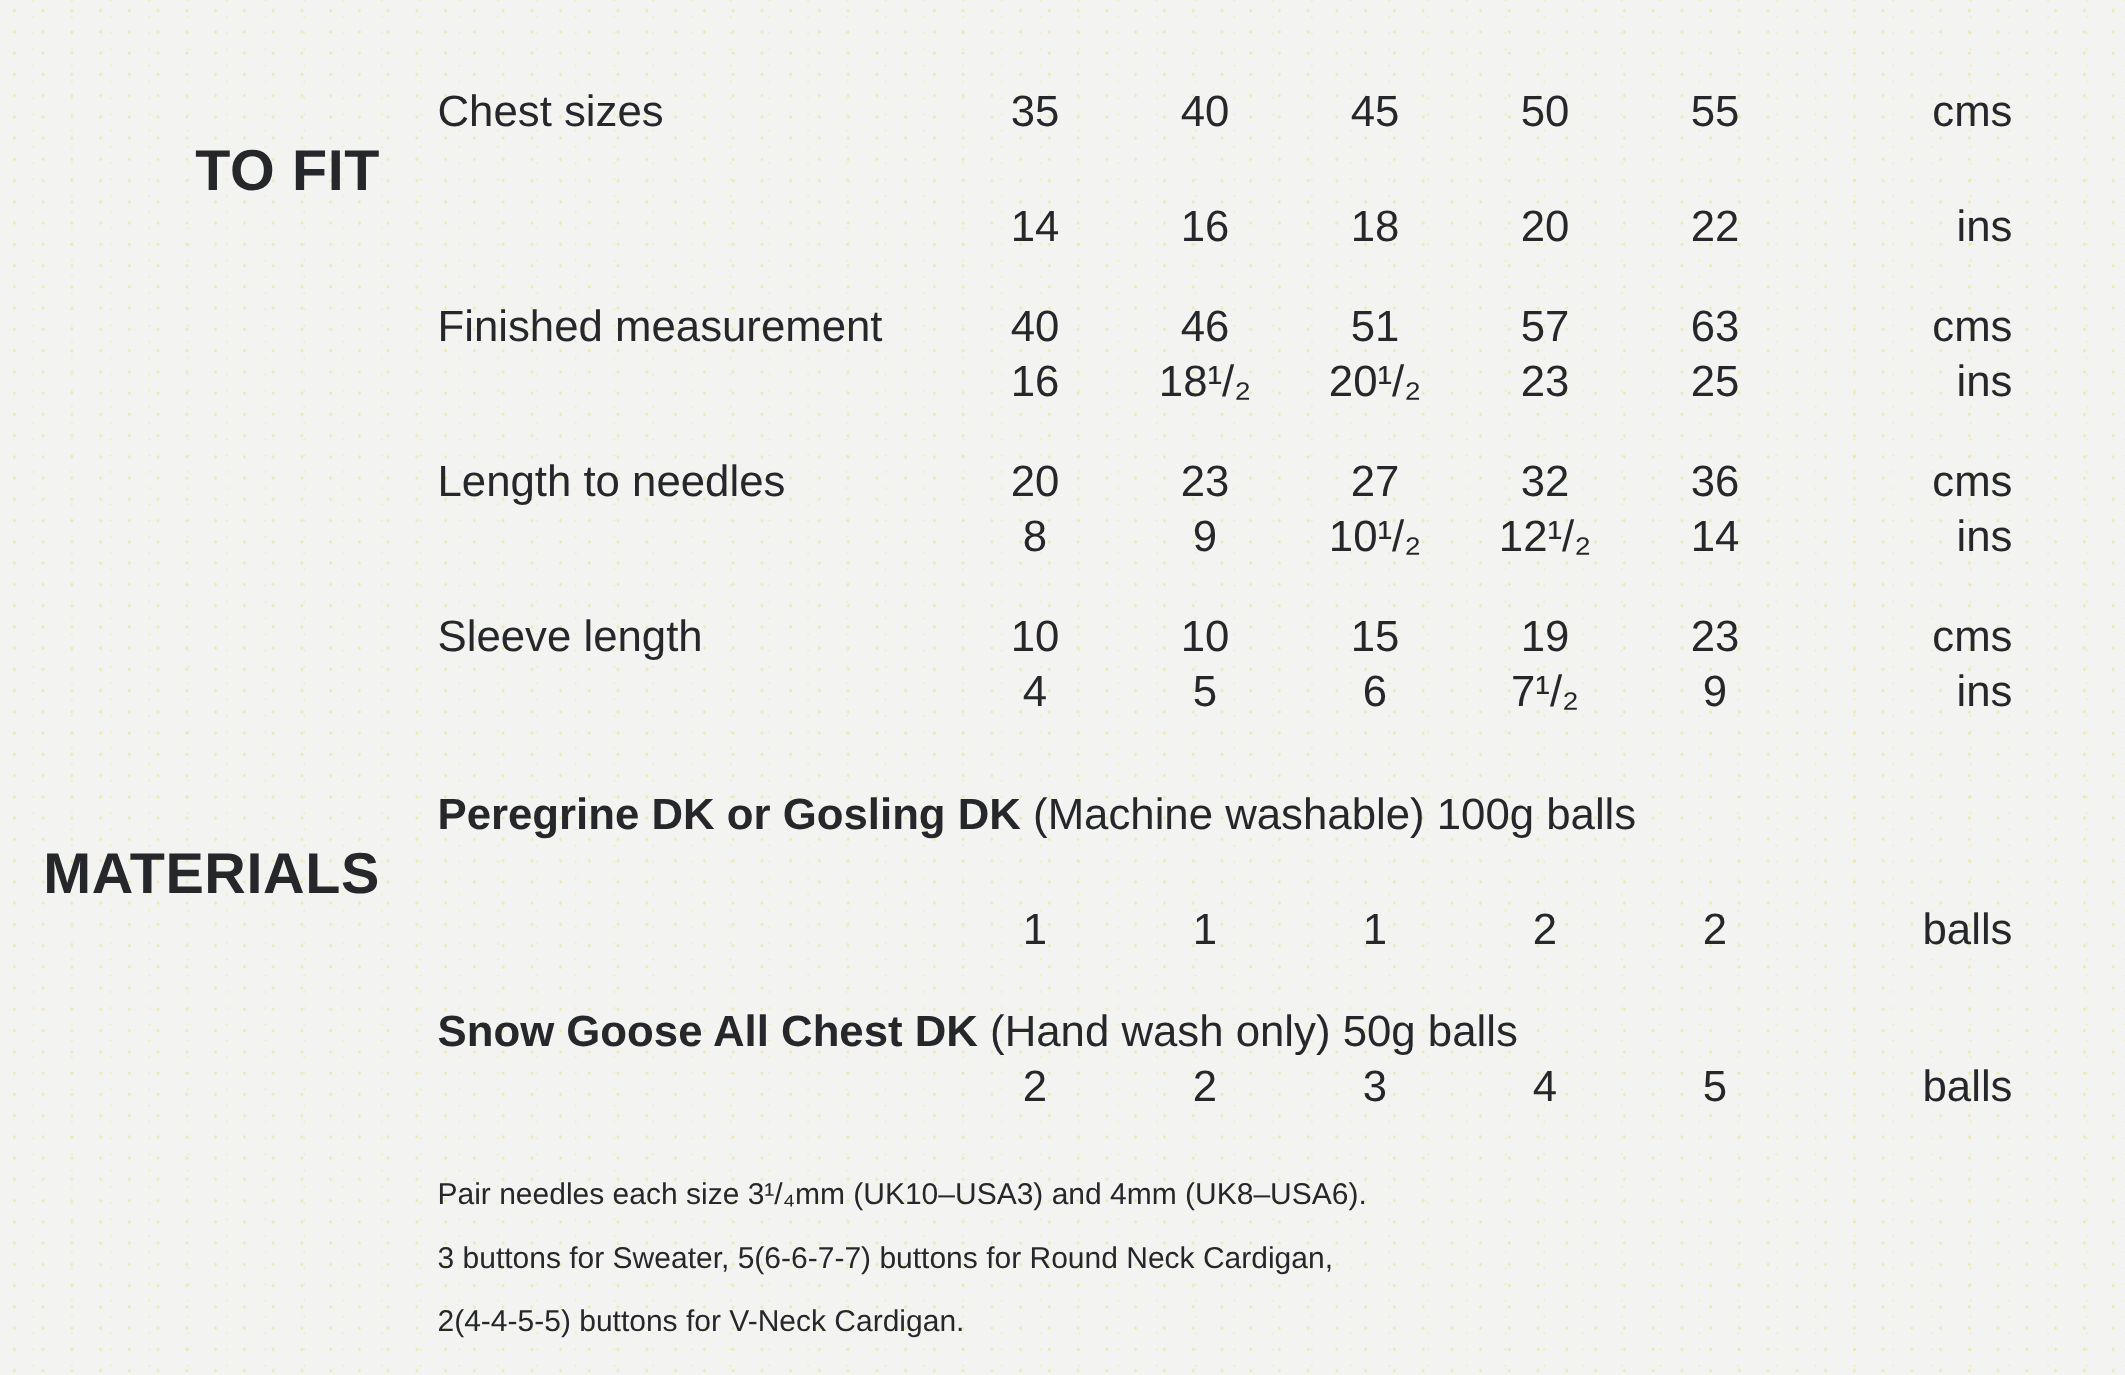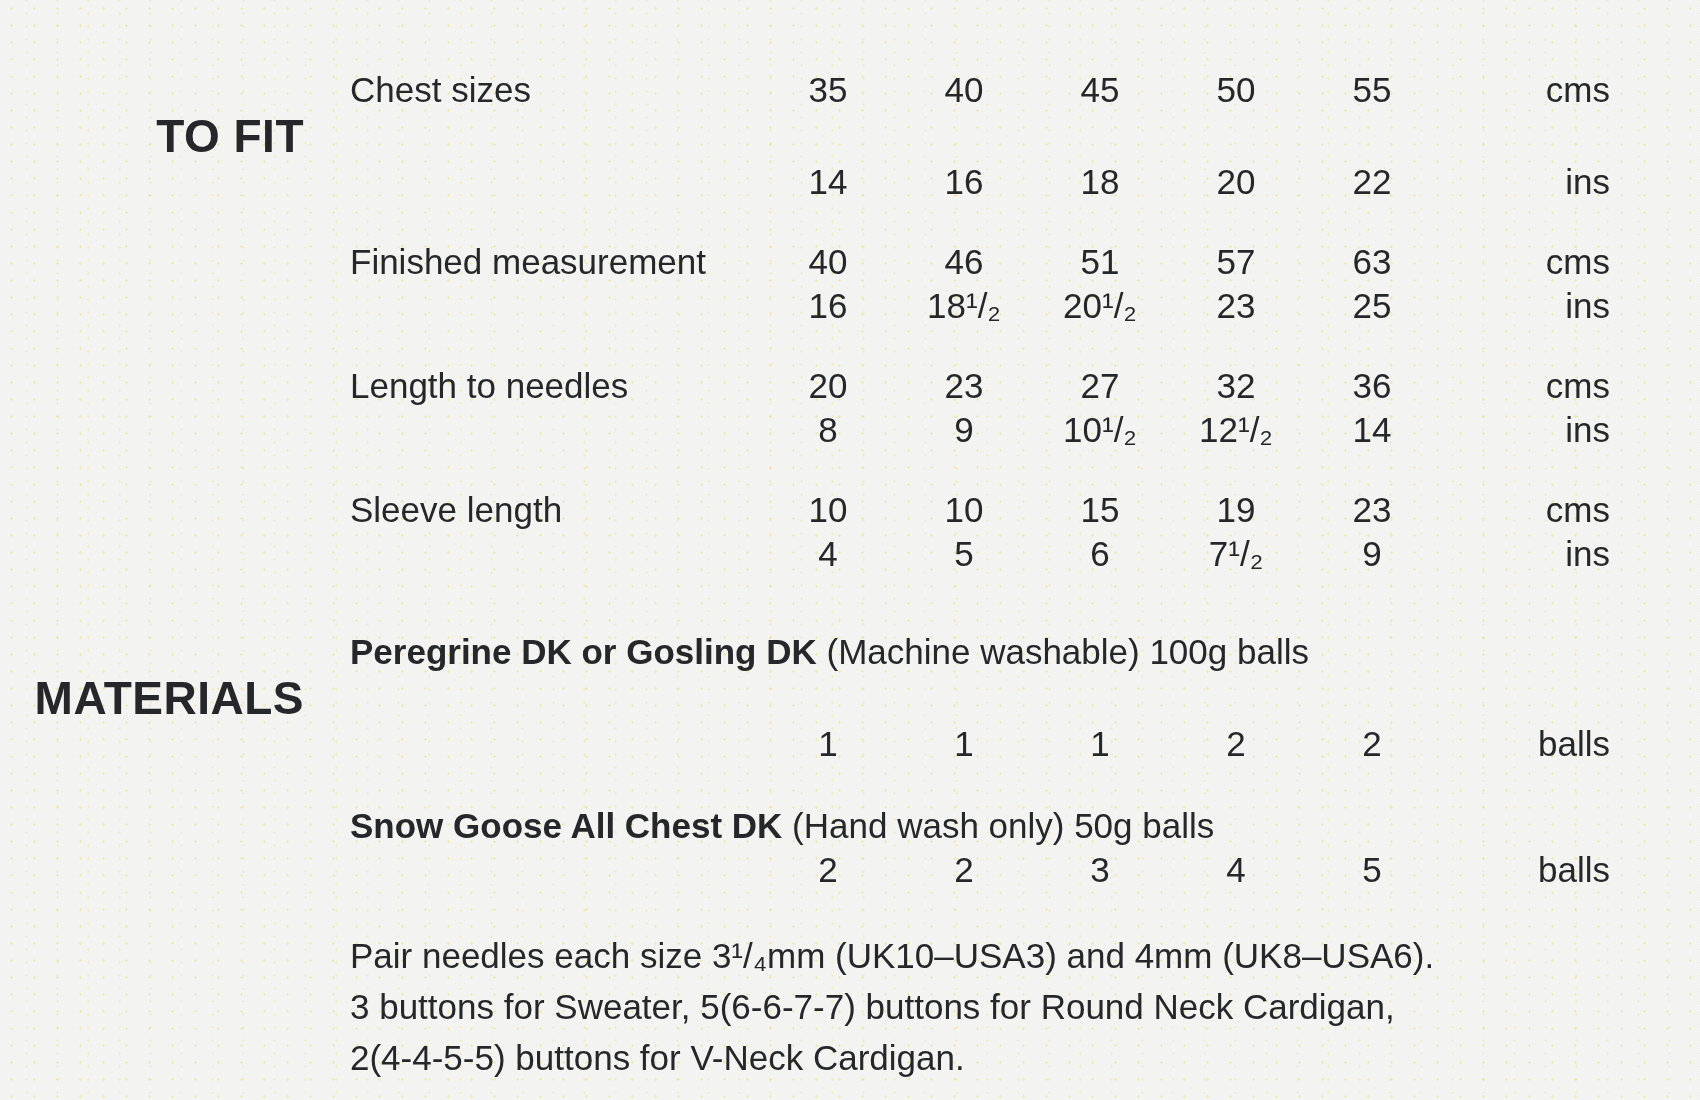--- a/index.html
+++ b/index.html
@@ -46,21 +46,21 @@
   .materials { margin-top: 54px; }
   .yarn-name-line {
     display: grid;
     grid-template-columns: 350px 1250px;
     font-size: 35px;
     line-height: 44px;
   }
   .yarn-name { font-weight: bold; }
   .yarn-block { margin-bottom: 38px; }
 
-  .notes { margin-left: 350px; margin-top: 20px; font-size: 35px; line-height: 51px; }
+  .notes { margin-left: 350px; margin-top: 20px; font-size: 24px; line-height: 51px; }
 </style>
 </head>
 <body>
 
 <div class="page">
 
   <section>
 
     <div class="grid row-pair">
       <div class="cell-heading">TO FIT</div>

